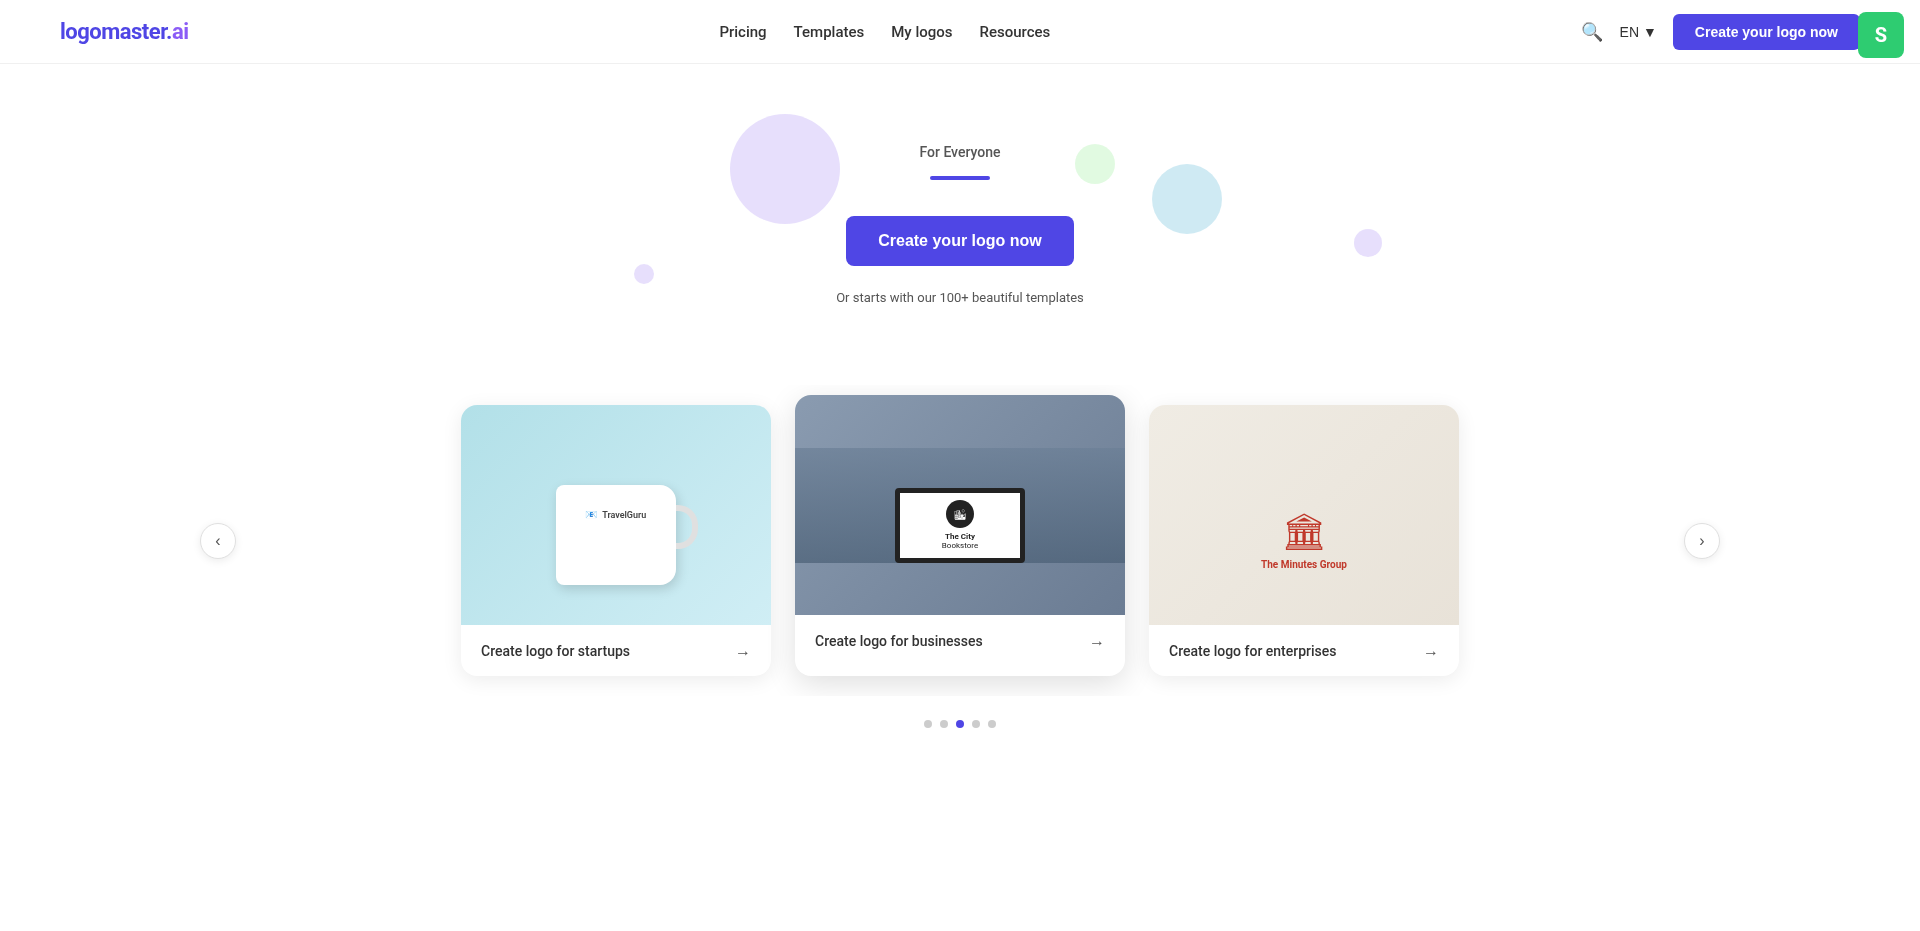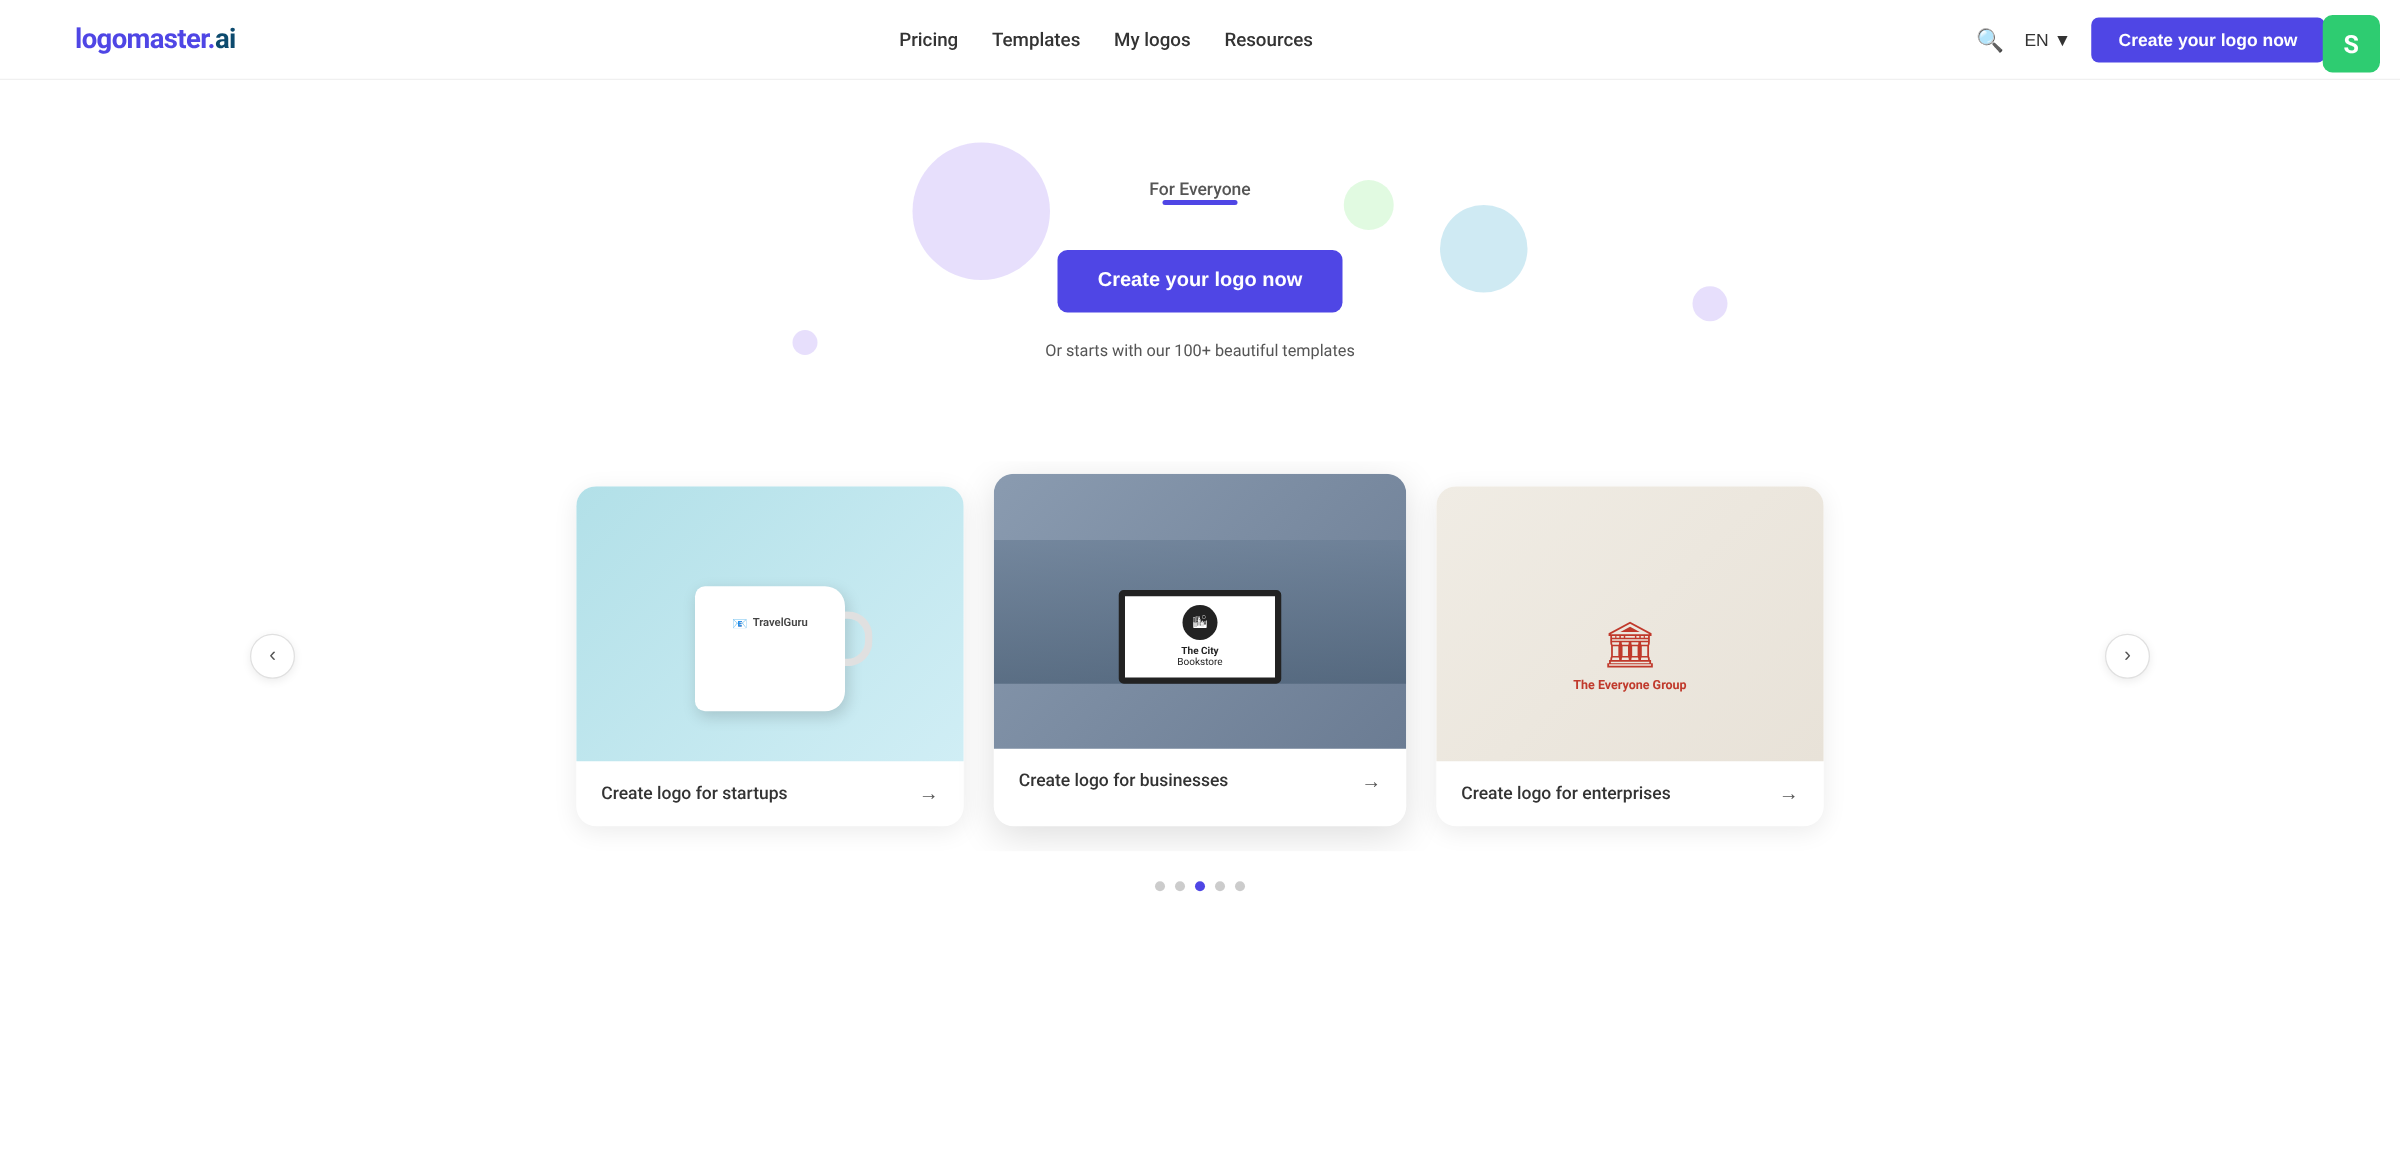--- a/index.html
+++ b/index.html
@@ -29,21 +29,21 @@
       background: #4f46e5; color: #fff; border: none; border-radius: 6px;
       padding: 10px 22px; font-size: 14px; font-weight: 600; cursor: pointer;
     }
 
     
     .hero {
       text-align: center; padding: 80px 20px 60px; position: relative; overflow: hidden;
       background: #fff;
     }
     .hero-for-everyone {
-      font-size: 14px; color: #555; font-weight: 500;
+      font-size: 14px; color: #555; margin-bottom: 16px; font-weight: 500;
     }
     .hero-title {
       font-size: 62px; font-weight: 800; color: #1a1a2e; line-height: 1.1; margin-bottom: 24px;
     }
     .hero-subtitle {
       font-size: 15px; color: #666; max-width: 400px; margin: 0 auto 16px; line-height: 1.6;
     }
     .hero-divider {
       width: 60px; height: 4px; background: #4f46e5; margin: 0 auto 36px; border-radius: 2px;
     }
@@ -161,21 +161,21 @@
       display: flex; align-items: center; justify-content: center;
       color: #fff; font-weight: 700; font-size: 20px; cursor: pointer; z-index: 100;
     }
   </style>
 </head>
 <body>
 
 <nav>
   <div style="cursor:pointer;">
     <span class="nav-logo">
-      <span>logomaster.</span><span style="color:#0c4a6e;">ai</span>
+      <span>logomaster.</span><span style="color:#8b5cf6;">ai</span>
     </span>
   </div>
   <div class="nav-links">
     <a href="#">Pricing</a>
     <a href="#">Templates</a>
     <a href="#">My logos</a>
     <a href="#">Resources</a>
   </div>
   <div class="nav-right">
     <button class="nav-search">
@@ -249,21 +249,21 @@
         <div class="card-footer">
           <span>Create logo for businesses</span>
           <span class="card-footer-arrow">→</span>
         </div>
       </div>
 
       <div class="carousel-card">
         <div class="card-image card-img-enterprises" style="align-items:center;justify-content:center;">
           <div class="paper-logo">
             <div style="font-size:36px;color:#c0392b;">🏛</div>
-            <div style="font-size:10px;color:#c0392b;font-weight:700;margin-top:6px;">The Everyone Group</div>
+            <div style="font-size:10px;color:#c0392b;font-weight:700;margin-top:6px;">The Minutes Group</div>
           </div>
         </div>
         <div class="card-footer">
           <span>Create logo for enterprises</span>
           <span class="card-footer-arrow">→</span>
         </div>
       </div>
 
     </div>
 

